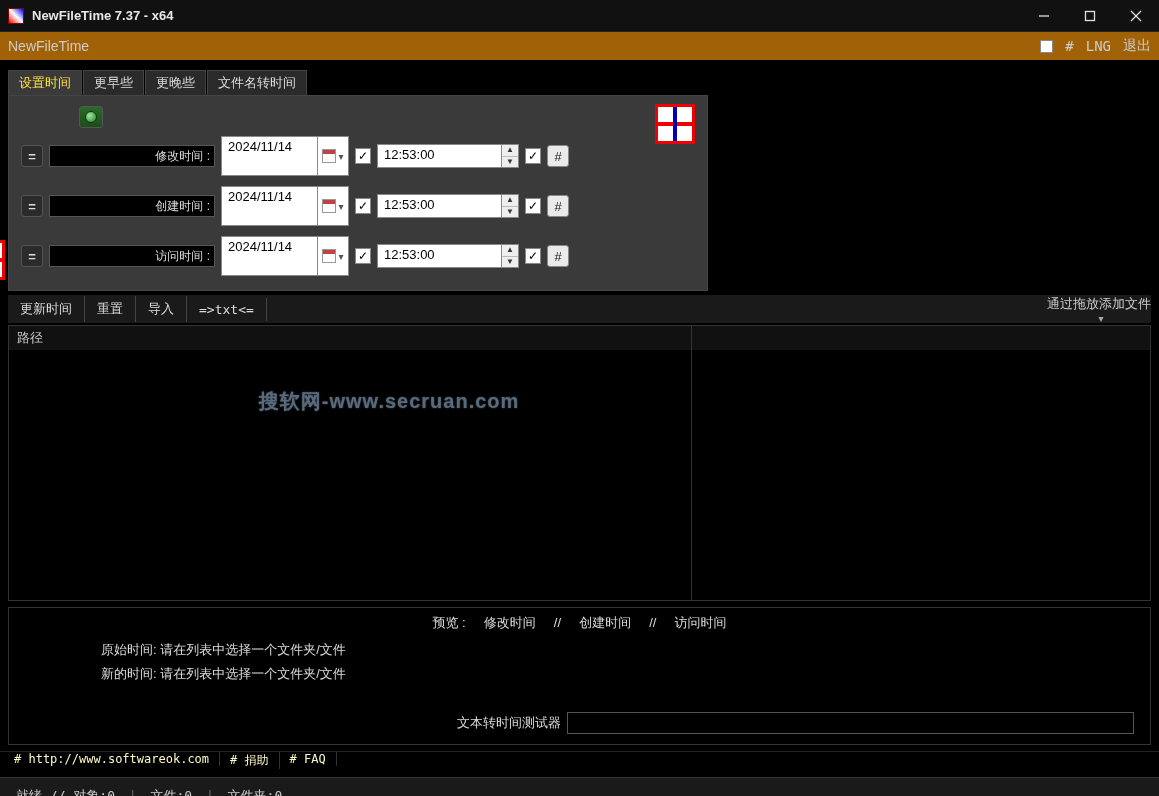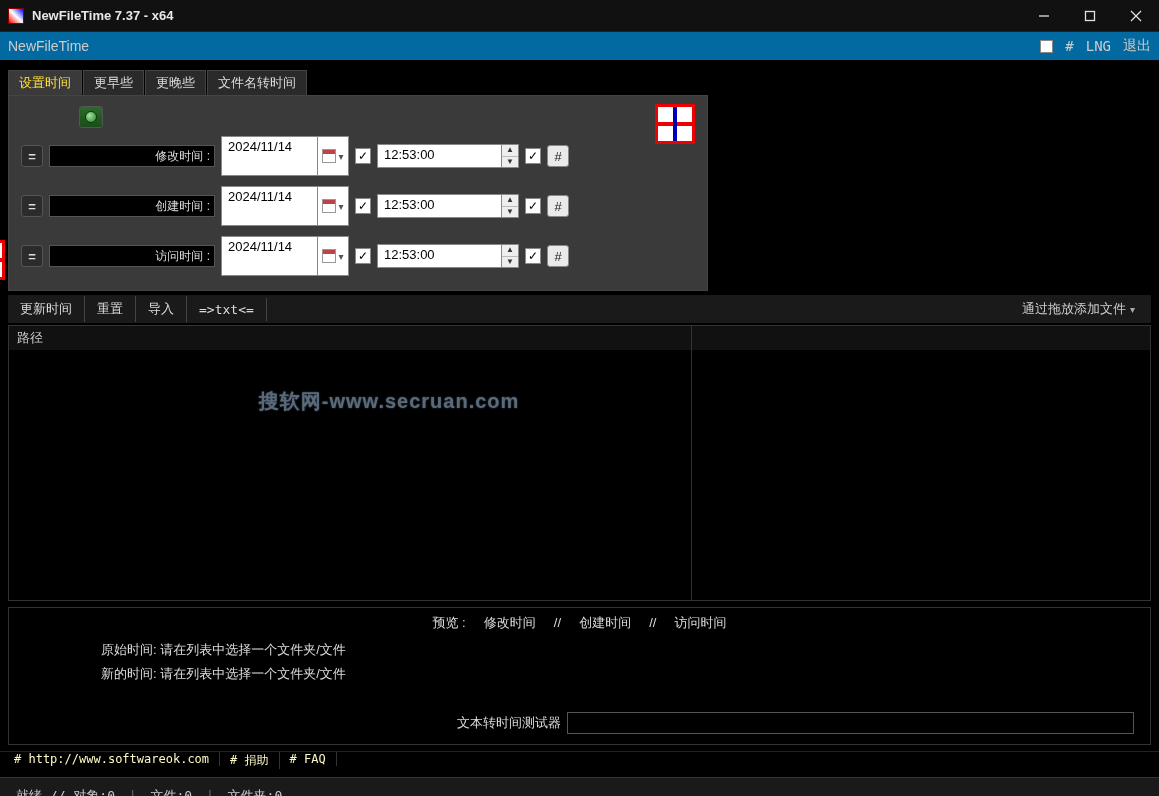--- a/index.html
+++ b/index.html
@@ -33,21 +33,21 @@
 .titlebar .spacer { flex: 1; }
 .winbtn {
   width: 46px; height: 32px;
   display: flex; align-items: center; justify-content: center;
   color: #e0e0e0; cursor: pointer;
 }
 
 
 .menubar {
   height: 28px;
-  background: #0369a1;
+  background: #a16207;
   display: flex; align-items: center;
   padding: 0 8px;
   color: #ccc;
   font-size: 14px;
 }
 .menubar .menu-text { flex: 0 0 auto; }
 .menubar .msp { flex: 1; }
 .menubar .right-item { margin-left: 12px; cursor: pointer; font-family: monospace, "SimSun"; }
 .menubar .chk {
   width: 13px; height: 13px;
@@ -187,22 +187,23 @@
   height: 28px;
 }
 .tb-btn {
   padding: 4px 12px;
   border-right: 1px solid #444;
   color: #ddd; font-size: 13px; cursor: pointer;
   font-family: monospace, "SimSun";
 }
 .tb-spacer { flex: 1; }
 .drag-hint {
-  color: #ccc; padding-right: 16px; display: flex; align-items: center;
+  color: #ccc; padding-right: 0; display: flex; align-items: center;
   font-size: 13px;
+  flex-direction: column;
 }
 .drag-hint .dd-arrow { margin-left: 4px; color: #aaa; }
 
 
 .filelist {
   margin: 2px 8px 0 8px;
   border: 1px solid #333;
   display: flex;
   height: 276px;
 }

